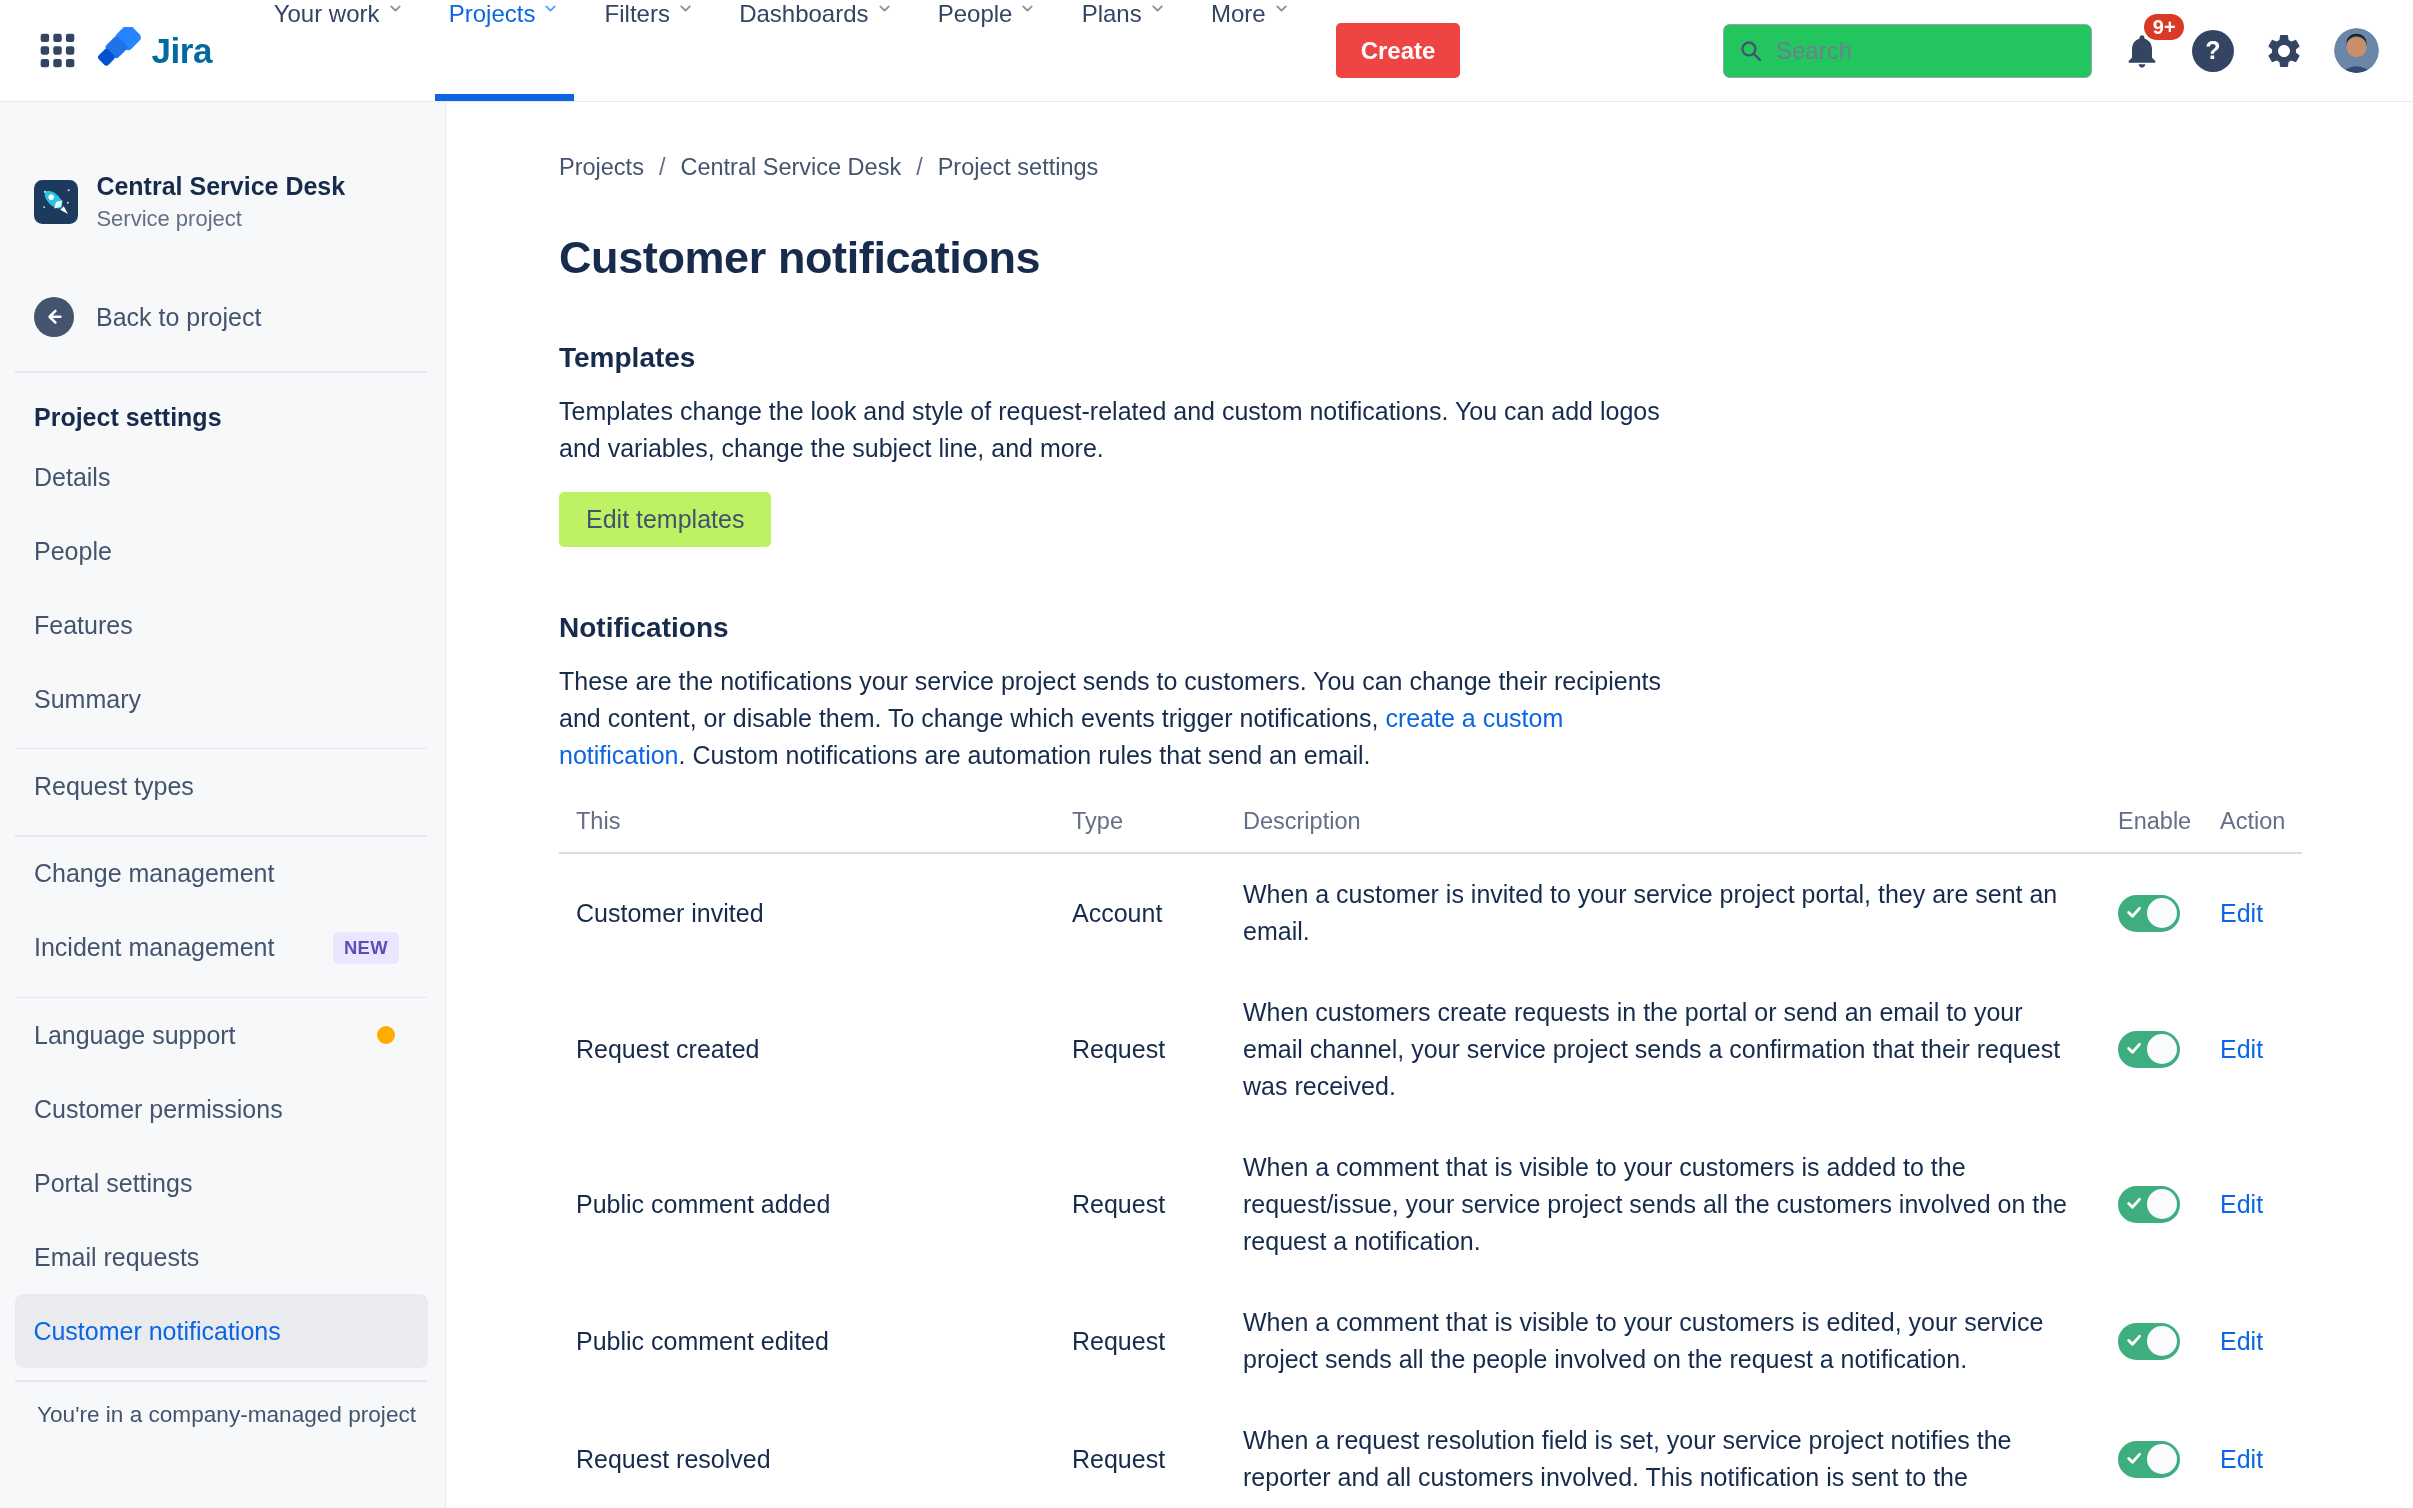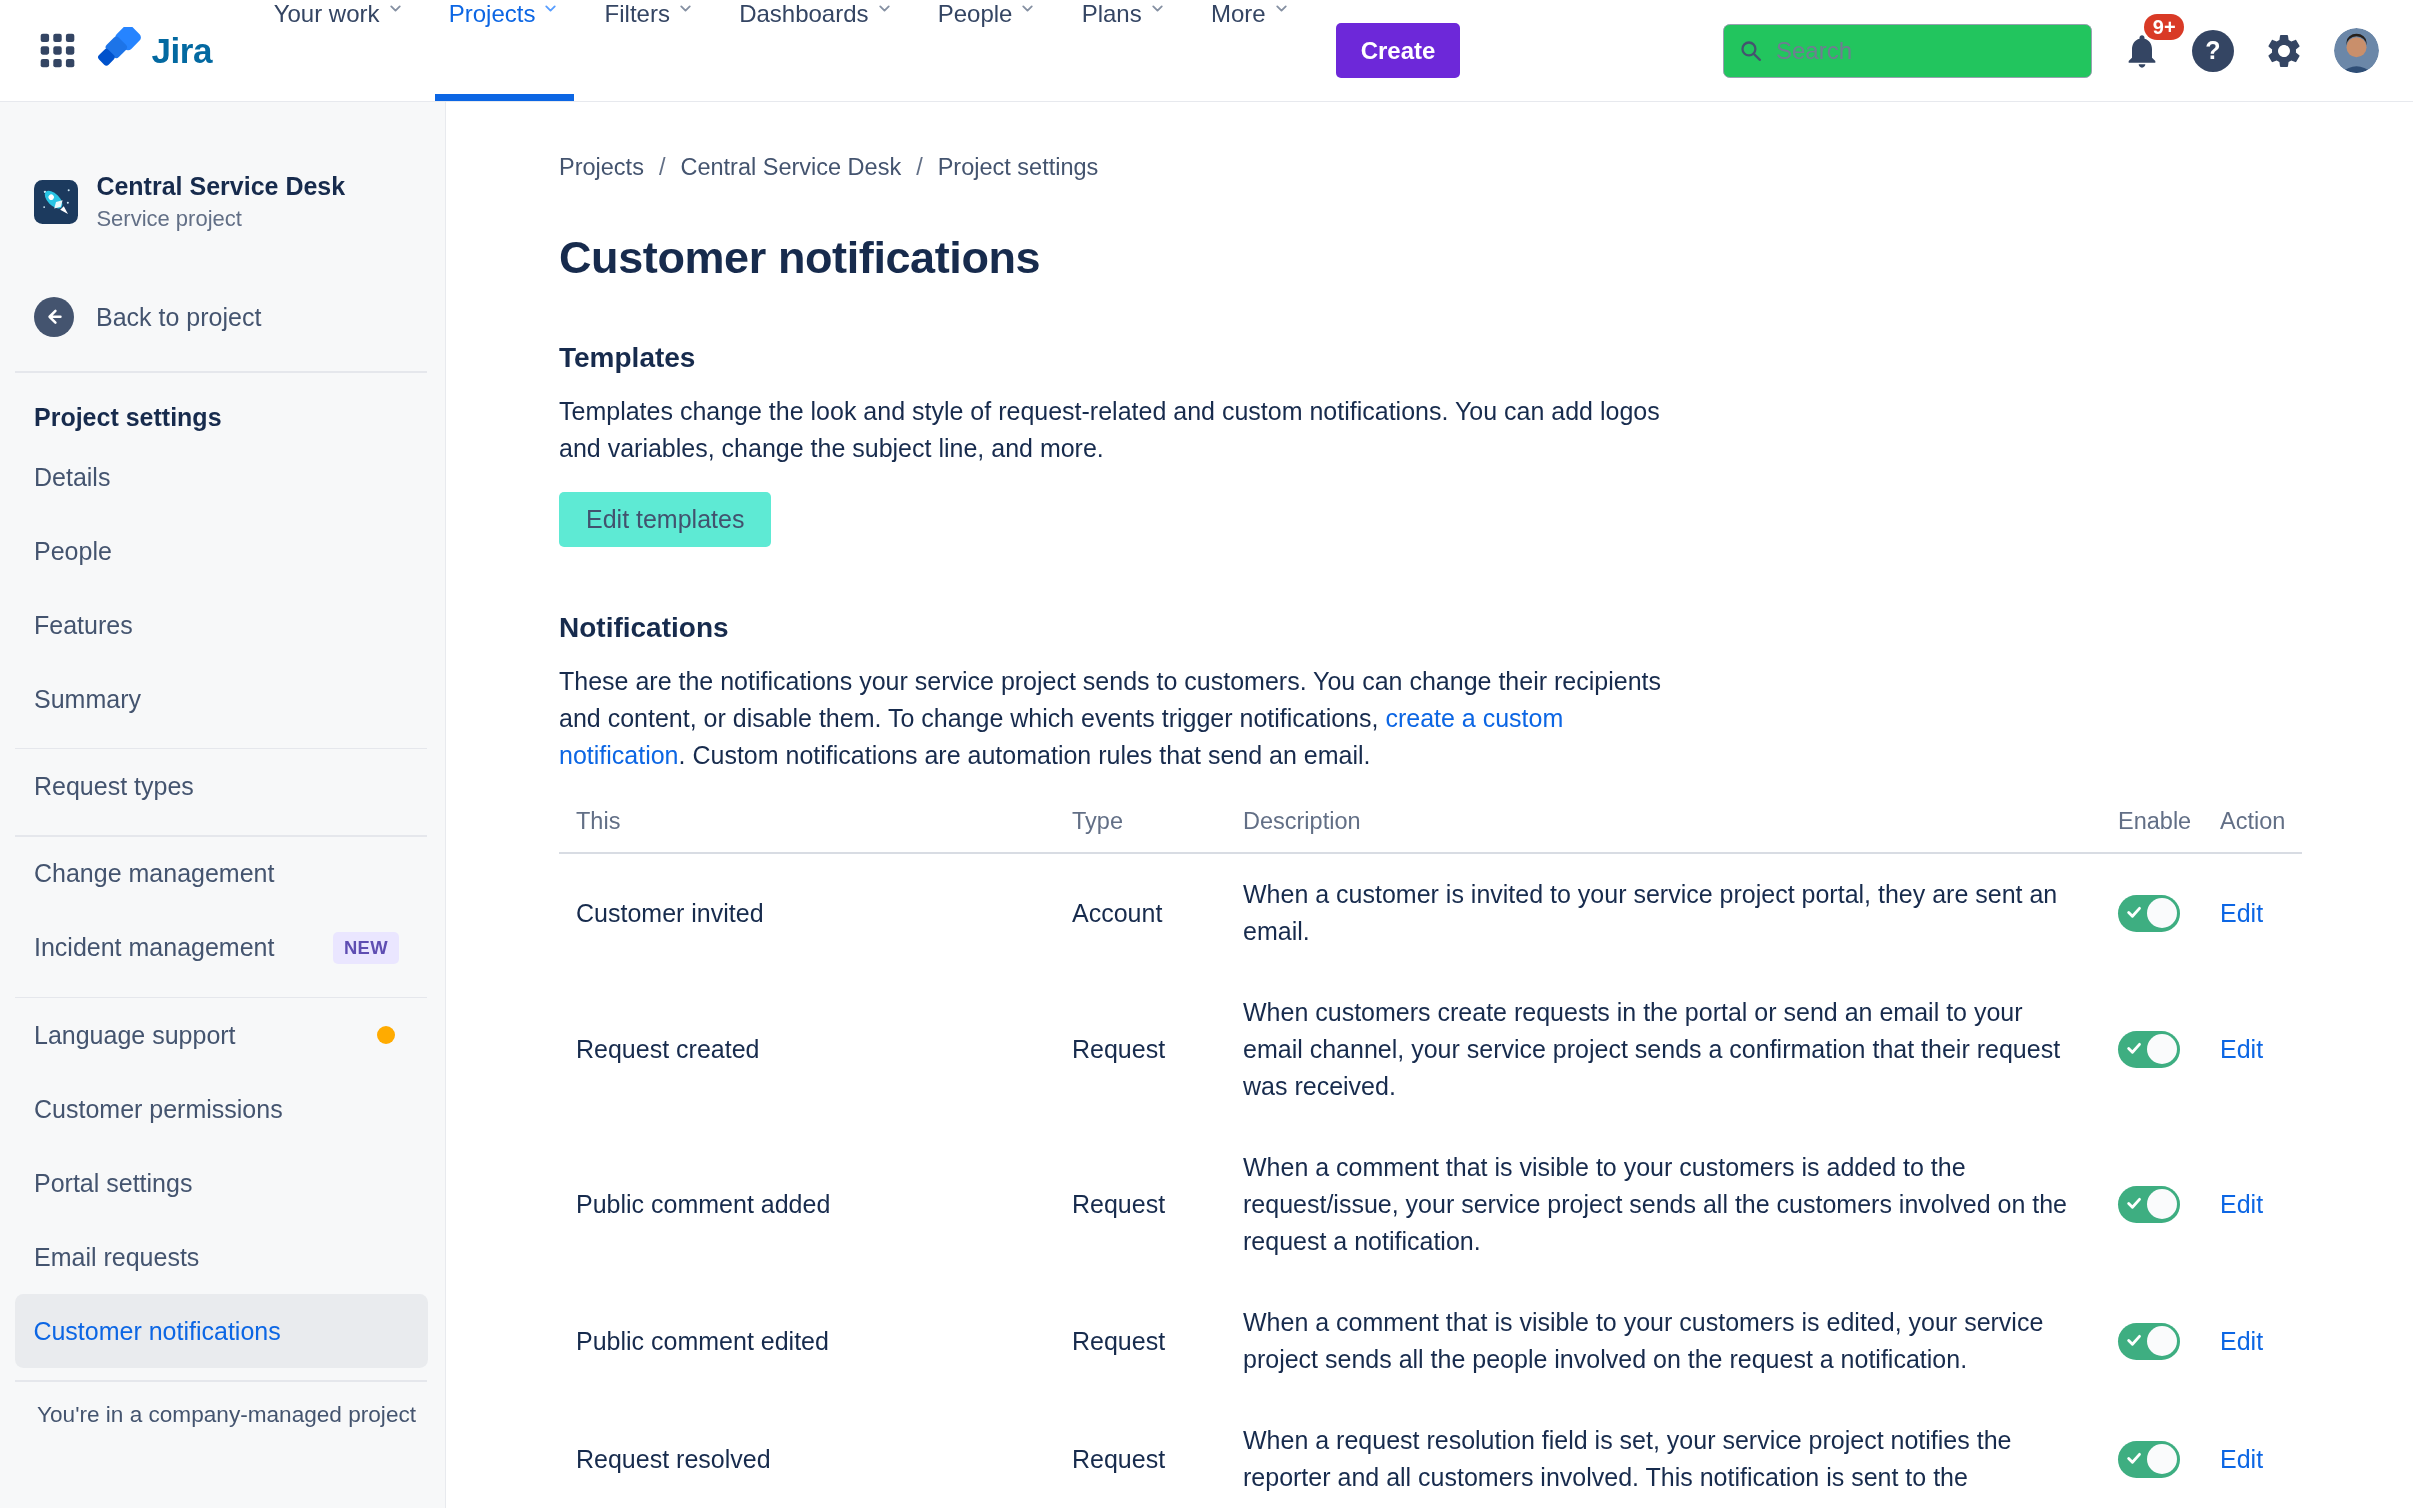--- a/index.html
+++ b/index.html
@@ -13,21 +13,21 @@
   .appgrid { width:47px; height:47px; border:none; background:transparent; cursor:pointer;
     display:flex; align-items:center; justify-content:center; margin-right:15px; }
   .logo { display:flex; align-items:center; gap:8.4px; margin-right:39px; cursor:pointer; }
   .logo-text { font-size:35px; font-weight:600; color:#0369a1; letter-spacing:-0.4px; }
   .nav-items { display:flex; align-items:stretch; height:100%; }
   .nav-item { position:relative; display:flex; align-items:flex-start; gap:7px; padding:0 22.6px;
     font-size:24px; font-weight:500; color:#344563; cursor:pointer; }
   .nav-item.active { color:#0C66E4; }
   .nav-item.active::after { content:""; position:absolute; left:8.4px; right:8.4px; bottom:0;
     height:6.7px; background:#0C66E4; }
-  .create-btn { margin-left:23.5px; height:55px; padding:0 25px; background:#6d28d9; color:#fff;
+  .create-btn { margin-left:23.5px; height:55px; padding:0 25px; background:#ef4444; color:#fff;
     font-size:24px; font-weight:600; border:none; border-radius:5px; cursor:pointer;
     font-family:"Liberation Sans", sans-serif; }
   .nav-right { margin-left:auto; display:flex; align-items:center; gap:30px; }
   .search { position:relative; width:369px; height:54px; }
   .search svg { position:absolute; left:15px; top:14.2px; }
   .search input { width:100%; height:100%; border:1.7px solid #98A1B0; border-radius:6.7px;
     padding:0 13.4px 0 52px; font-size:24px; color:#172B4D; outline:none; background:#22c55e;
     font-family:"Liberation Sans", sans-serif; }
   .search input::placeholder { color:#707D92; }
   .icon-btn { position:relative; display:flex; align-items:center; justify-content:center;
@@ -67,21 +67,21 @@
     overflow:hidden; padding:0 113px 0 111px; }
   .breadcrumb { margin-top:52px; font-size:23.5px; color:#44546F; display:flex; gap:15px;
     align-items:center; }
   .breadcrumb a { color:#44546F; text-decoration:none; cursor:pointer; }
   .crumb-sep { color:#626F86; }
   .page-title { margin-top:50px; font-size:45px; font-weight:700; color:#172B4D;
     letter-spacing:-0.4px; line-height:54px; }
   .section-h { margin-top:54px; font-size:28px; font-weight:700; color:#172B4D; line-height:37px; }
   .para { margin-top:17px; font-size:25px; line-height:37px; color:#172B4D; max-width:1115px; }
   .para a { color:#0C66E4; text-decoration:none; cursor:pointer; }
-  .tpl-btn { margin-top:25px; height:55px; padding:0 27px; background:#5eead4; border:none;
+  .tpl-btn { margin-top:25px; height:55px; padding:0 27px; background:#bef264; border:none;
     border-radius:5px; font-size:25px; color:#42526E; cursor:pointer;
     font-family:"Liberation Sans", sans-serif; }
   .section-h.notif { margin-top:62px; }
 
   .table { margin-top:34px; width:1743px; }
   .thead { display:grid; grid-template-columns:513px 171px 875px 102px 82px;
     font-size:23.5px; color:#626F86; padding-bottom:17px; border-bottom:2.5px solid #D8DCE3; }
   .thead .h-name { padding-left:17px; }
   .trow { display:grid; grid-template-columns:513px 171px 875px 102px 82px;
     align-items:center; padding:22px 0; }

